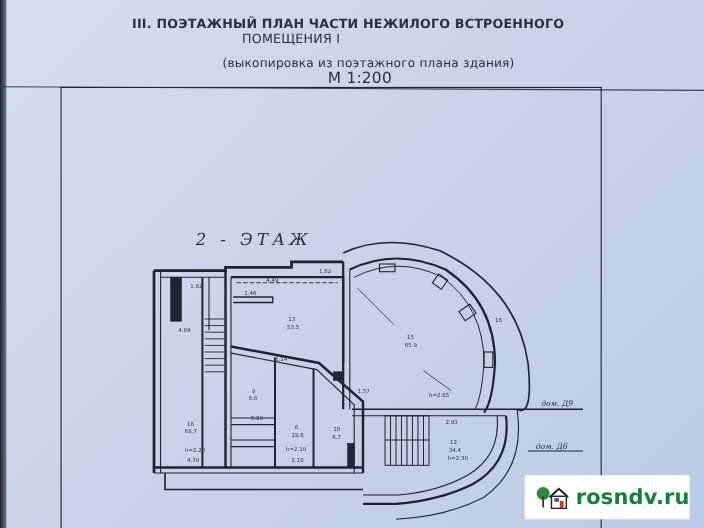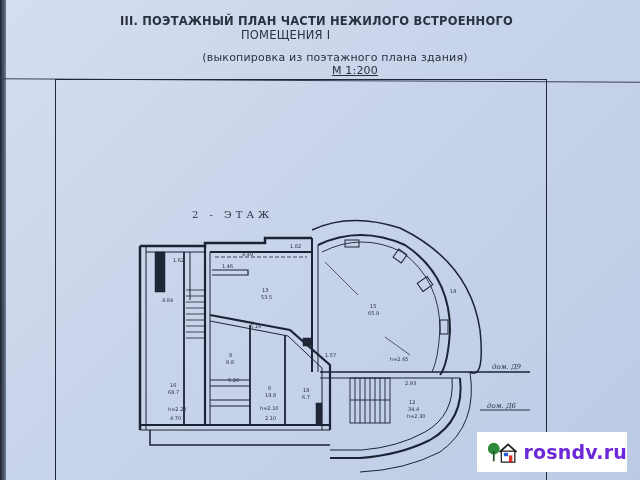--- a/index.html
+++ b/index.html
@@ -14,44 +14,44 @@
     }
     .paper {
       position: absolute; left: 6px; top: 0; width: 634px; height: 480px;
       background: linear-gradient(135deg, #d5def0 0%, #c8d4ea 45%, #bccbe5 100%);
     }
     .title-block {
       position: absolute; left: 0; top: 14px; width: 640px; text-align: center;
       color: #2a3140; font-size: 11.5px; line-height: 14px; letter-spacing: 0.2px;
     }
     .title-block .l1 { position: absolute; left: 120px; top: 0; width: 420px; text-align: left; font-weight: bold; }
-    .title-block .l2 { position: absolute; left: 241px; top: 14px; width: 200px; text-align: left; }
+    .title-block .l2 { position: absolute; left: 220px; top: 14px; width: 200px; text-align: left; }
     .title-block .l3 { position: absolute; left: 165px; top: 37px; width: 340px; text-align: center; font-size: 11px; }
-    .title-block .l4 { position: absolute; left: 298px; top: 50px; width: 80px; text-align: right; font-size: 11px; text-decoration: underline; }
+    .title-block .l4 { position: absolute; left: 298px; top: 50px; width: 80px; text-align: left; font-size: 14px; }
     .title-rule {
       position: absolute; left: 0; top: 80px; width: 640px; height: 1px; background: #3a4256; transform: rotate(0.3deg);
     }
     .frame {
       position: absolute; left: 55px; top: 79px; width: 490px; height: 420px;
       border: 1.5px solid #1f2636;
       border-bottom: none;
     }
     .floor-label {
-      position: absolute; left: 192px; top: 209px; font-size: 10px; color: #2a3140;
-      font-family: "DejaVu Serif", serif; letter-spacing: 4px;
+      position: absolute; left: 178px; top: 209px; font-size: 15px; color: #2a3140;
+      font-family: "DejaVu Serif", serif; letter-spacing: 4px; font-style: italic;
     }
     svg.plan { position: absolute; left: 0; top: 0; }
     .hw { font-family: "DejaVu Sans", sans-serif; fill: #2a3345; font-size: 5px; }
     .ann { font-family: "DejaVu Serif", serif; fill: #2a3345; font-size: 7px; font-style: italic; }
     .logo {
       position: absolute; left: 477px; top: 432px; width: 150px; height: 40px;
       background: #ffffff; display: flex; align-items: center; padding-left: 10px; box-sizing: border-box;
     }
     .logo-text {
-      font-family: "DejaVu Sans", sans-serif; font-weight: bold; font-size: 19px; color: #6d28d9;
+      font-family: "DejaVu Sans", sans-serif; font-weight: bold; font-size: 19px; color: #15803d;
       margin-left: 6px; letter-spacing: 0.2px;
     }
   </style>
 </head>
 <body>
 
 <div class="photo-edge"></div>
 <div class="paper"></div>
 
 <div class="title-block">

